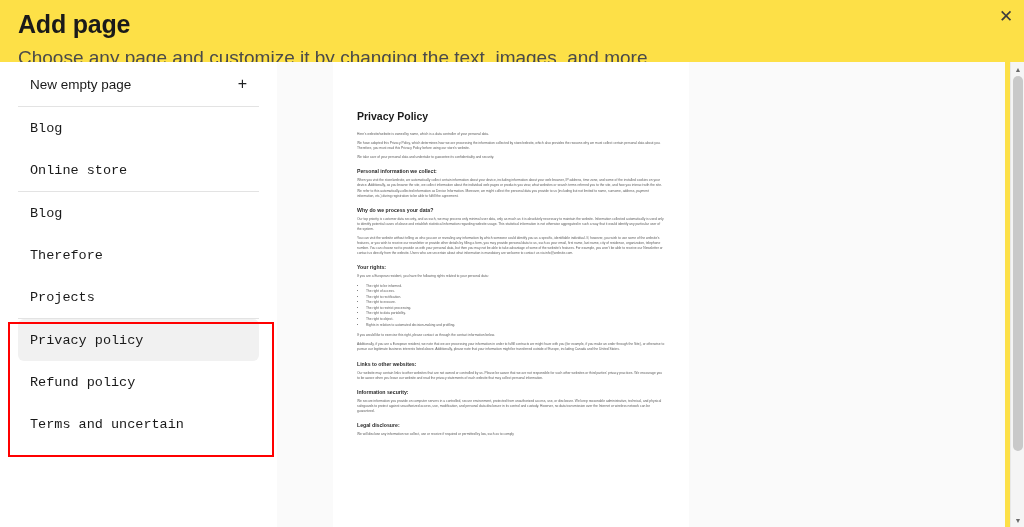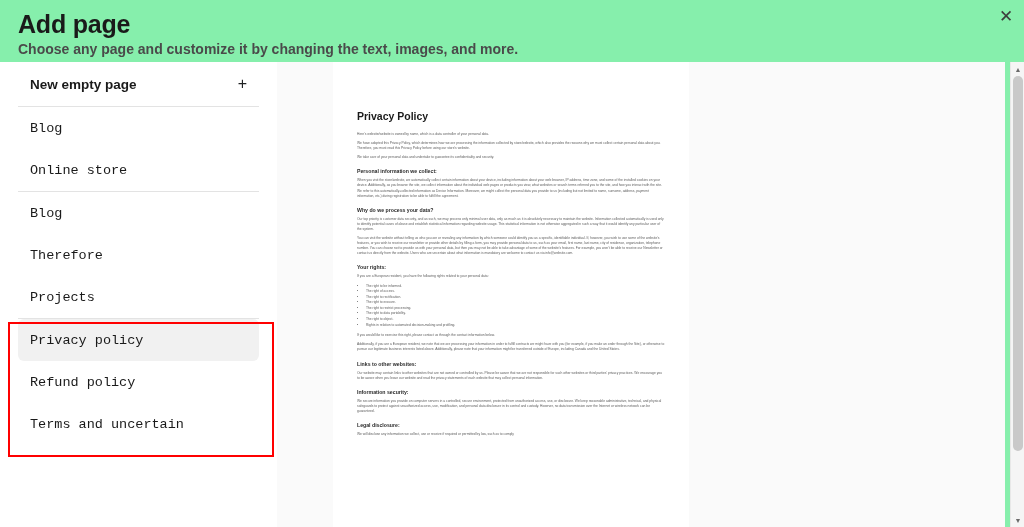--- a/index.html
+++ b/index.html
@@ -10,43 +10,44 @@
     height: 527px;
     overflow: hidden;
     background: #ffffff;
     font-family: "Liberation Sans", sans-serif;
     color: #202223;
   }
   #app {
     position: relative;
     width: 1024px;
     height: 527px;
-    background: #86efac;
+    background: #fde047;
   }
 
   
   .header {
     position: absolute;
     top: 0; left: 0;
     width: 1024px;
     padding: 8px 18px 0 18px;
   }
   .page-title {
     font-size: 25px;
     font-weight: bold;
     letter-spacing: -0.2px;
     color: #1a1a1a;
     margin: 0;
     line-height: 32px;
   }
   .page-subtitle {
-    font-size: 14px;
+    font-size: 19px;
     color: #4a4a4a;
+    margin-top: 9px;
     line-height: 18px;
-    font-weight: bold;
+    font-weight: normal;
   }
   .close-button {
     position: absolute;
     top: 2px;
     right: 4px;
     width: 28px;
     height: 28px;
     display: flex;
     align-items: center;
     justify-content: center;
@@ -72,21 +73,21 @@
   .new-page-row {
     display: flex;
     align-items: center;
     justify-content: space-between;
     height: 44px;
     padding: 0 12px;
     cursor: pointer;
   }
   .new-page-label {
     font-size: 13.5px;
-    font-weight: bold;
+    font-weight: normal;
     color: #1a1a1a;
   }
   .plus-icon {
     font-size: 16px;
     color: #202223;
     line-height: 1;
     font-weight: 400;
   }
   .divider {
     height: 1px;

